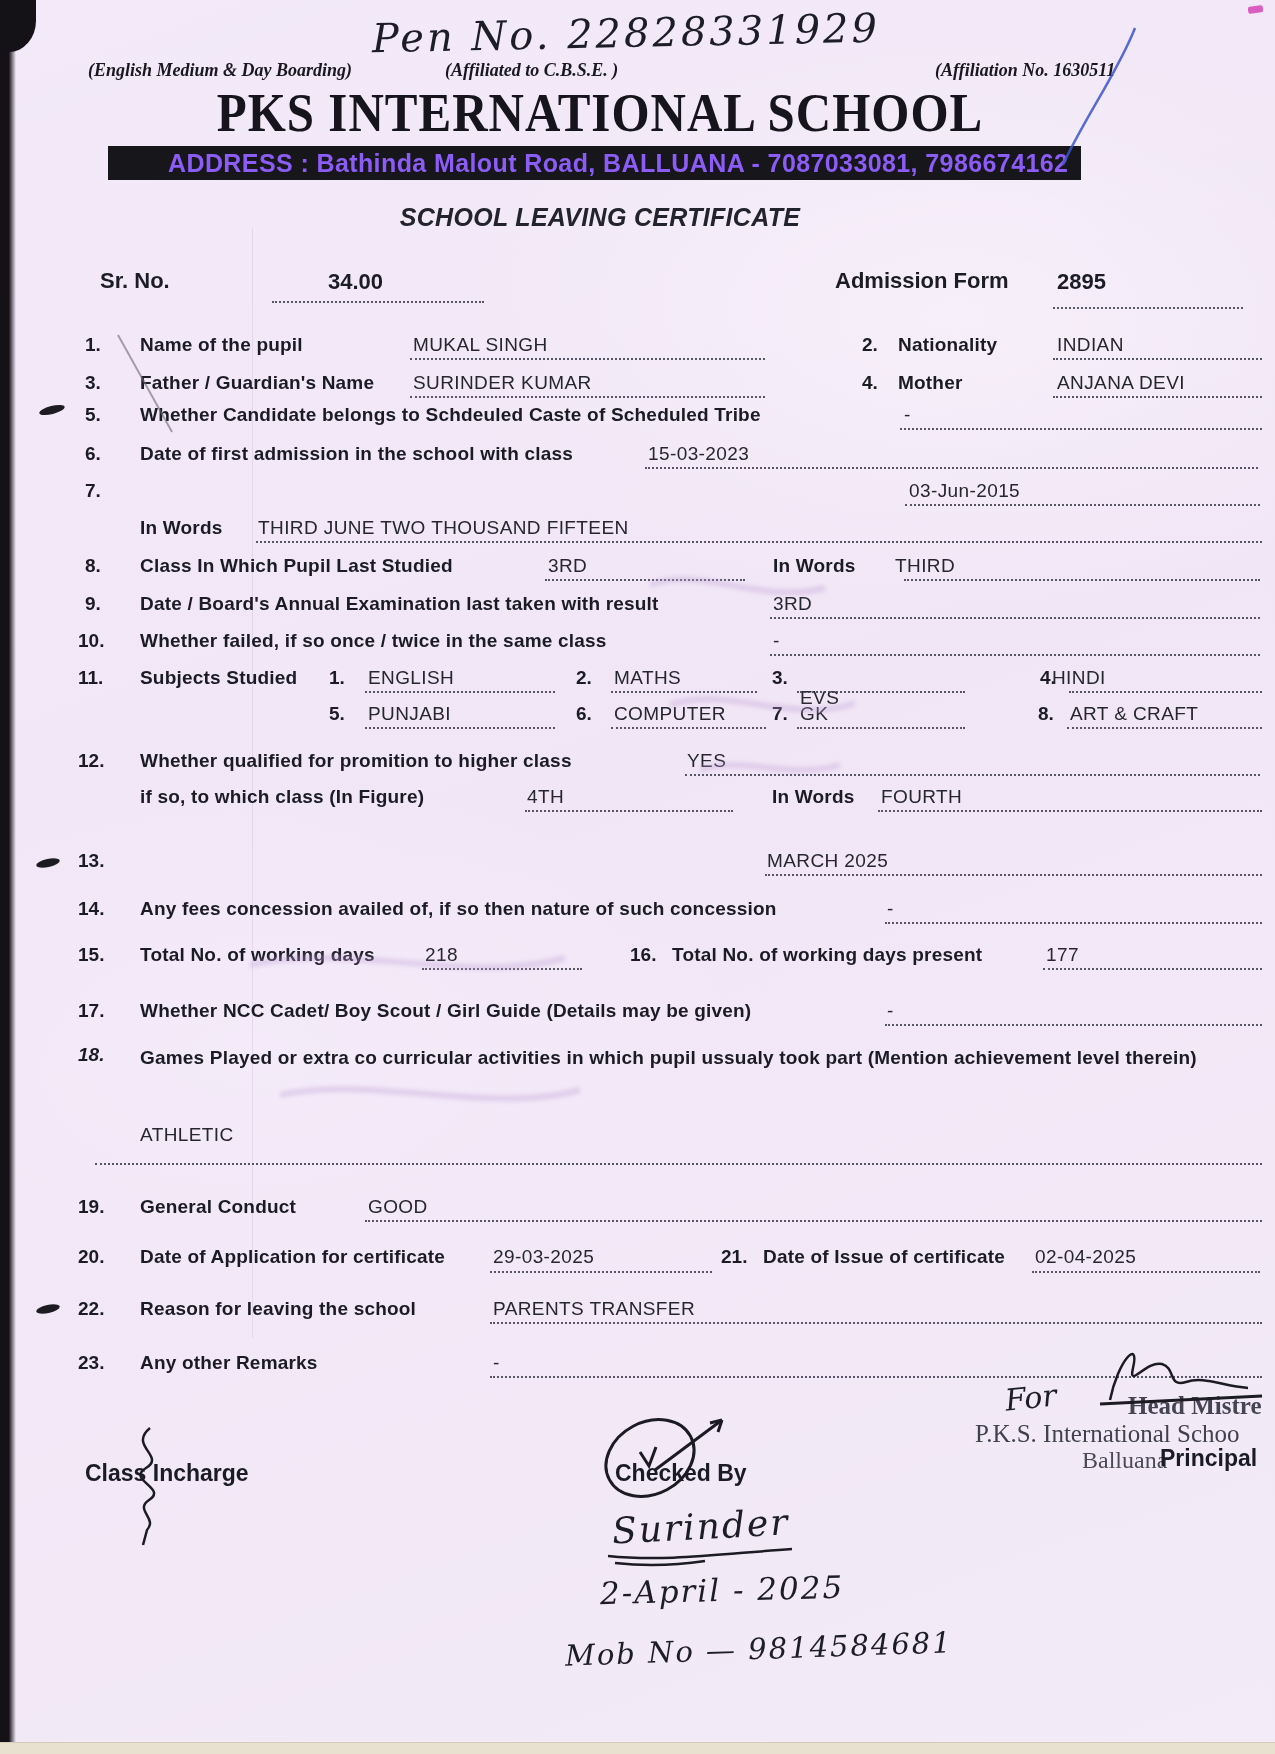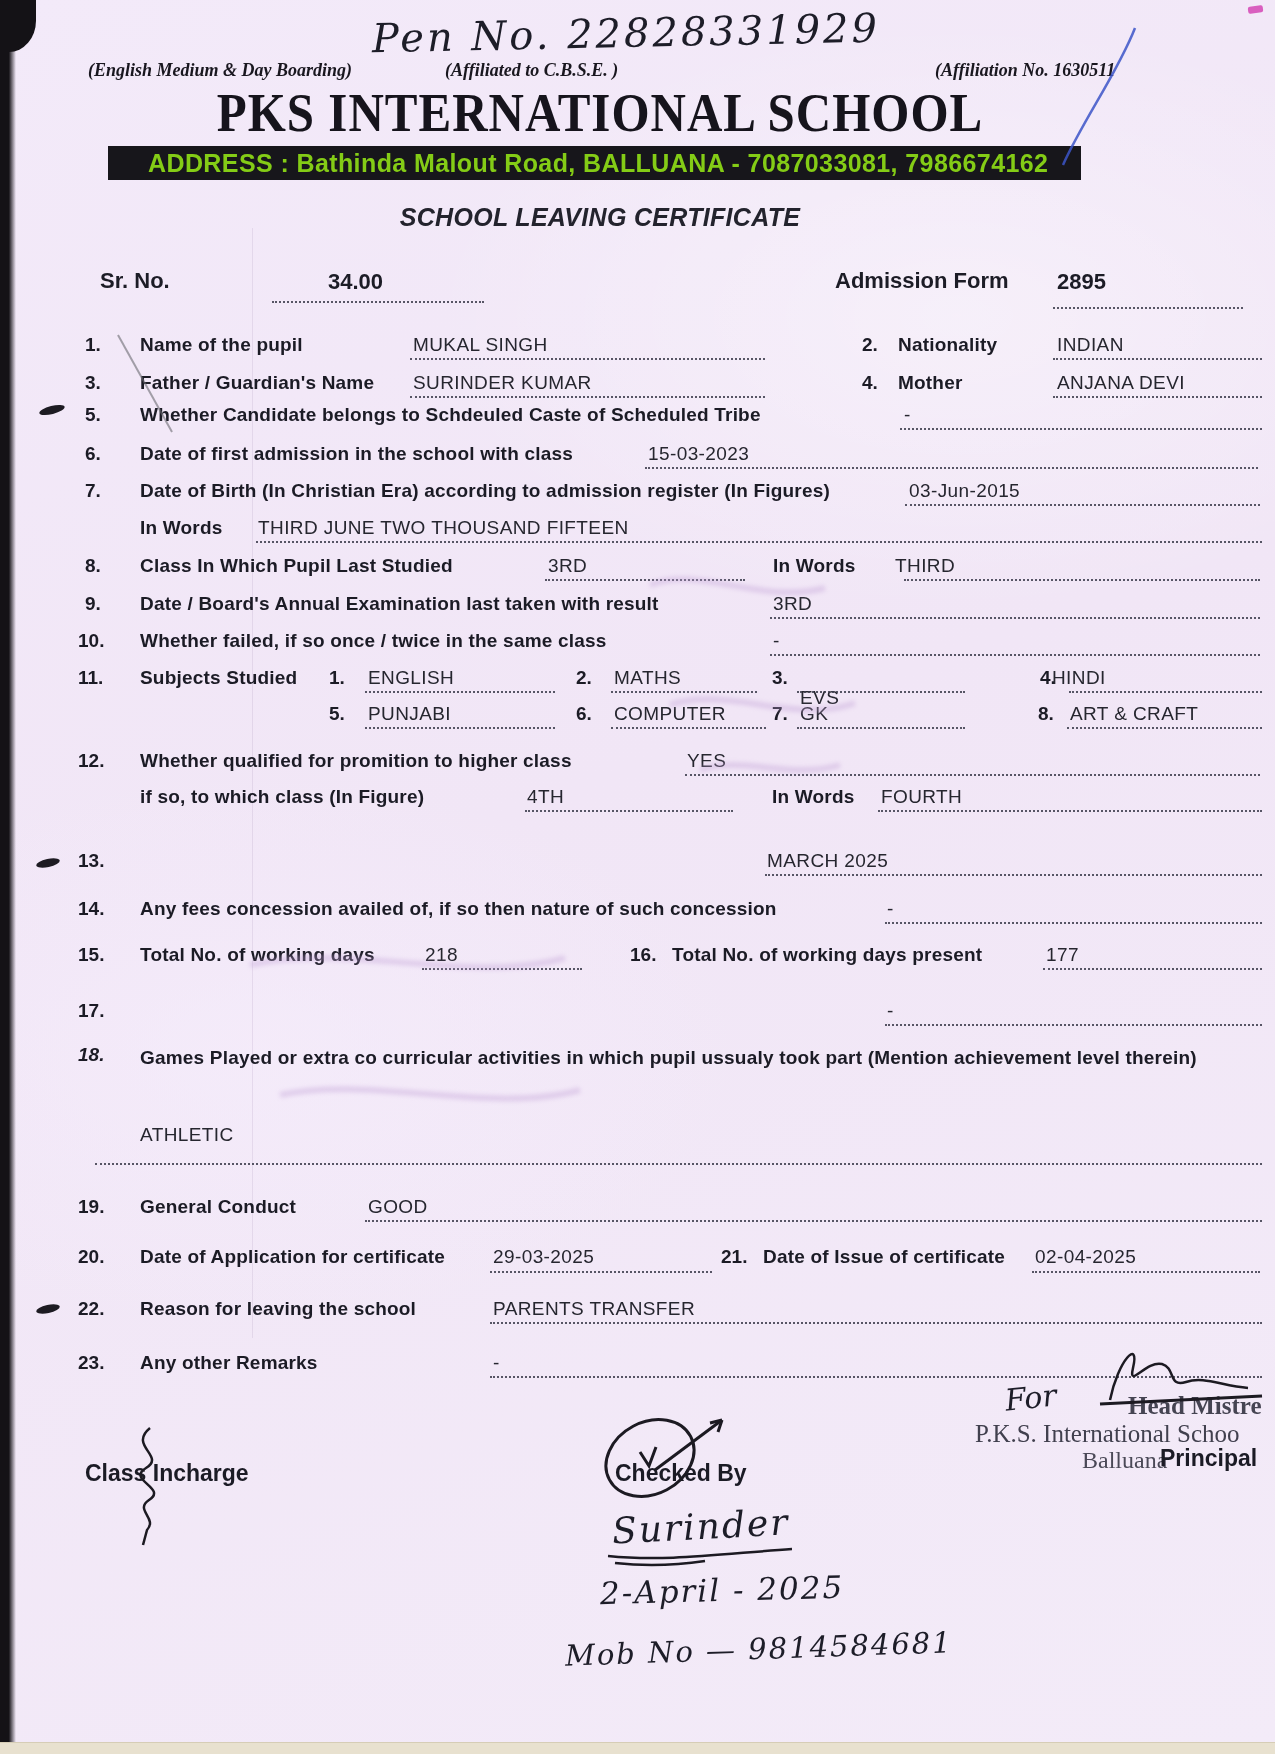--- a/index.html
+++ b/index.html
@@ -23,22 +23,22 @@
   .edge-left{position:absolute;left:0;top:0;width:16px;height:100%;
     background:linear-gradient(to right,#141216 55%,rgba(20,18,22,0));}
   .corner-blob{position:absolute;left:0;top:0;width:36px;height:52px;background:#141216;
     border-bottom-right-radius:75% 60%;}
   .bottom-strip{position:absolute;left:0;top:1742px;width:100%;height:12px;background:#e8e1cf;
     border-top:1px solid #d6cdb6;}
   .fold{position:absolute;left:252px;top:228px;width:1px;height:1110px;background:#9f8cb4;opacity:.18;}
   .magenta{position:absolute;left:1248px;top:6px;width:15px;height:7px;background:#d23bb0;
     transform:rotate(-8deg);opacity:.8;border-radius:2px;}
   .bar{position:absolute;left:108px;top:146px;width:973px;height:34px;background:#17161b;
-    color:#84cc16;font-weight:bold;font-size:25px;line-height:34px;letter-spacing:.4px;
-    padding-left:40px;box-sizing:border-box;}
+    color:#8b5cf6;font-weight:bold;font-size:25px;line-height:34px;letter-spacing:.4px;
+    padding-left:60px;box-sizing:border-box;}
   .schoolname{position:absolute;left:120px;top:84px;width:960px;text-align:center;
     font-family:"Liberation Serif",serif;font-weight:bold;font-size:49px;letter-spacing:1px;
     color:#16141c;transform:scaleY(1.1);}
   .doctitle{position:absolute;left:0;top:203px;width:1200px;text-align:center;font-weight:bold;
     font-style:italic;font-size:25px;letter-spacing:.3px;color:#23232d;}
   .big{font-size:22px;font-weight:bold;}
   svg.overlay{position:absolute;left:0;top:0;pointer-events:none;}
 </style>
 </head>
 <body>
@@ -90,21 +90,20 @@
   <div class="abs l" style="left:140px;top:404px;">Whether Candidate belongs to Schdeuled Caste of Scheduled Tribe</div>
   <div class="abs v" style="left:904px;top:404px;">-</div>
   <div class="dot" style="left:900px;top:428px;width:362px;"></div>
 
   <div class="abs n" style="left:85px;top:443px;">6.</div>
   <div class="abs l" style="left:140px;top:443px;">Date of first admission in the school with class</div>
   <div class="abs v" style="left:648px;top:443px;">15-03-2023</div>
   <div class="dot" style="left:645px;top:467px;width:613px;"></div>
 
   <div class="abs n" style="left:85px;top:480px;">7.</div>
-  <div class="abs l" style="left:140px;top:480px;">Date of Birth (In Christian Era) according to admission register (In Figures)</div>
   <div class="abs v" style="left:909px;top:480px;">03-Jun-2015</div>
   <div class="dot" style="left:905px;top:504px;width:355px;"></div>
   <div class="abs l" style="left:140px;top:517px;">In Words</div>
   <div class="abs v" style="left:258px;top:517px;">THIRD JUNE TWO THOUSAND FIFTEEN</div>
   <div class="dot" style="left:256px;top:541px;width:1006px;"></div>
 
   <div class="abs n" style="left:85px;top:555px;">8.</div>
   <div class="abs l" style="left:140px;top:555px;">Class In Which Pupil Last Studied</div>
   <div class="abs v" style="left:548px;top:555px;">3RD</div>
   <div class="dot" style="left:545px;top:579px;width:200px;"></div>
@@ -172,20 +171,21 @@
   <div class="abs n" style="left:78px;top:944px;">15.</div>
   <div class="abs l" style="left:140px;top:944px;">Total No. of working days</div>
   <div class="abs v" style="left:425px;top:944px;">218</div>
   <div class="dot" style="left:422px;top:968px;width:160px;"></div>
   <div class="abs n" style="left:630px;top:944px;text-align:center;">16.</div>
   <div class="abs l" style="left:672px;top:944px;">Total No. of working days present</div>
   <div class="abs v" style="left:1046px;top:944px;">177</div>
   <div class="dot" style="left:1043px;top:968px;width:219px;"></div>
 
   <div class="abs n" style="left:78px;top:1000px;">17.</div>
+  <div class="abs l" style="left:140px;top:1000px;">Whether NCC Cadet/ Boy Scout / Girl Guide (Details may be given)</div>
   <div class="abs v" style="left:887px;top:1000px;">-</div>
   <div class="dot" style="left:885px;top:1024px;width:377px;"></div>
 
   <div class="abs n" style="left:78px;top:1044px;font-style:italic;">18.</div>
   <div class="abs l" style="left:140px;top:1044px;width:1070px;white-space:normal;line-height:28px;">Games Played or extra co curricular activities in which pupil ussualy took part (Mention achievement level therein)</div>
   <div class="abs v" style="left:140px;top:1124px;">ATHLETIC</div>
   <div class="dot" style="left:95px;top:1163px;width:1167px;"></div>
 
   <div class="abs n" style="left:78px;top:1196px;">19.</div>
   <div class="abs l" style="left:140px;top:1196px;">General Conduct</div>

